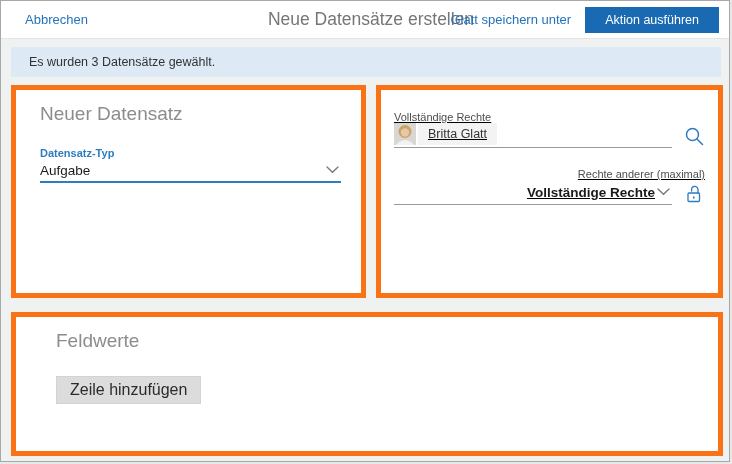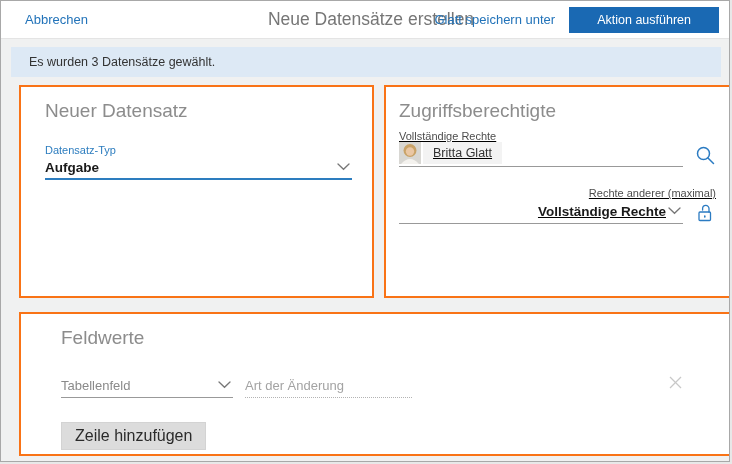--- a/index.html
+++ b/index.html
@@ -28,60 +28,59 @@
   .topbar-title {
     position: absolute; left: 0; right: 0; text-align: center;
     color: #767676; font-size: 17.5px; font-weight: 400;
     pointer-events: none;
     margin-left: 12px;
   }
   .topbar-right { margin-left: auto; display: flex; align-items: center; gap: 14px; z-index: 2; }
   .primary-btn {
     background: #1a69b3; color: #ffffff; border: none;
     font-family: "Liberation Sans", sans-serif;
-    font-size: 12.5px; padding: 6px 28px; cursor: pointer;
+    font-size: 12.5px; padding: 6px 20px; cursor: pointer;
   }
 
   
   .notice {
     position: absolute; left: 10px; right: 8px; top: 46px; height: 30px;
     background: #dde9f5;
     display: flex; align-items: center;
     padding-left: 18px;
     color: #333333; font-size: 12.5px;
   }
 
   
   .panel {
     position: absolute;
     background: #ffffff;
-    border: 2px solid #f97316;
-    margin-left: 8px;
+    border: 5px solid #f97316;
   }
   .panel-left  { left: 10px;  top: 84px; width: 355px; height: 213px; padding: 13px 20px 0 15px; }
   .panel-right { left: 375px; top: 84px; width: 347px; height: 213px; padding: 13px 13px 0 13px; }
   .panel-bottom{ left: 10px;  top: 311px; width: 712px; height: 144px; padding: 13px 20px 0 31px; }
   .panel h2 {
     color: #8c8c8c; font-size: 19px; font-weight: 400;
     padding-left: 9px;
   }
   .panel-right h2 { padding-left: 0; }
 
   .small-label { display: block; font-size: 11px; color: #4d4d4d; }
-  .small-label.blue { color: #2d7dbf; font-weight: 400; }
+  .small-label.blue { color: #2d7dbf; font-weight: 700; }
 
   
   .field-block { margin-left: 9px; }
   .panel-right .field-block { margin-left: 0; text-decoration: underline; }
   .select-row {
     display: flex; align-items: center; height: 24px; cursor: pointer;
   }
   .select-row .value { font-size: 13.5px; color: #1a1a1a; flex: 1; }
   .value.semibold { font-weight: 700; }
-  .underline-blue { border-bottom: 2px solid #2d7dbf; font-weight: bold; }
+  .underline-blue { border-bottom: 2px solid #2d7dbf; }
   .underline-gray { border-bottom: 1px solid #999999; }
 
   .lookup-row { display: flex; align-items: flex-end; }
   .lookup-field { flex: 1; }
   .icon-slot { width: 22px; margin-left: 11px; display: flex; justify-content: center; align-items: center; padding-bottom: 2px; }
 
   .chip-row { display: flex; align-items: flex-start; height: 24px; padding-bottom: 3px; }
   .chip-name {
     background: #f3f3f3; height: 22px; display: flex; align-items: center;
     padding: 0 10px; margin-left: 2px;
@@ -143,21 +142,20 @@
         <span class="chev">
           <svg width="13" height="8" viewBox="0 0 13 8">
               <path d="M1 1 L6.5 6.3 L12 1" stroke="#777" stroke-width="1.3" fill="none" stroke-linecap="round"></path>
             </svg>
         </span>
       </div>
     </div>
   </section>
 
   <section class="panel panel-right">
-    <h2>Zugriffsberechtigte</h2>
 
     <div class="field-block" style="margin-top: 8px;">
       <label class="small-label">Vollständige Rechte</label>
       <div class="lookup-row">
         <div class="lookup-field underline-gray">
           <div class="chip-row">
             <span class="avatar">
               <svg width="22" height="22" viewBox="0 0 22 22">
                 <rect width="22" height="22" fill="#d8d7d3"></rect>
                 <circle cx="11" cy="8.5" r="6.5" fill="#c9a368"></circle>
@@ -198,38 +196,17 @@
             <rect x="7" y="11.2" width="1.6" height="2.6" rx="0.8" fill="#2b7bc2"></rect>
           </svg>
         </span>
       </div>
     </div>
   </section>
 
   <section class="panel panel-bottom">
     <h2>Feldwerte</h2>
 
-    <div class="fv-row">
-      <div class="fv-select underline-gray">
-        <div class="select-row">
-          <span class="placeholder-text">Tabellenfeld</span>
-          <span style="flex:1;"></span>
-          <span class="chev">
-            <svg width="13" height="8" viewBox="0 0 13 8">
-                <path d="M1 1 L6.5 6.3 L12 1" stroke="#777" stroke-width="1.3" fill="none" stroke-linecap="round"></path>
-              </svg>
-          </span>
-        </div>
-      </div>
-      <input class="fv-input" type="text" placeholder="Art der Änderung" style="">
-      <span class="fv-spacer"></span>
-      <span class="fv-close" style="margin-right: 13px;">
-        <svg width="15" height="15" viewBox="0 0 15 15">
-            <line x1="2" y1="2" x2="13" y2="13" stroke="#c8c8c8" stroke-width="1.3"></line>
-            <line x1="13" y1="2" x2="2" y2="13" stroke="#c8c8c8" stroke-width="1.3"></line>
-          </svg>
-      </span>
-    </div>
 
     <button class="gray-btn">Zeile hinzufügen</button>
   </section>
 
 </div>
 
 </body></html>

